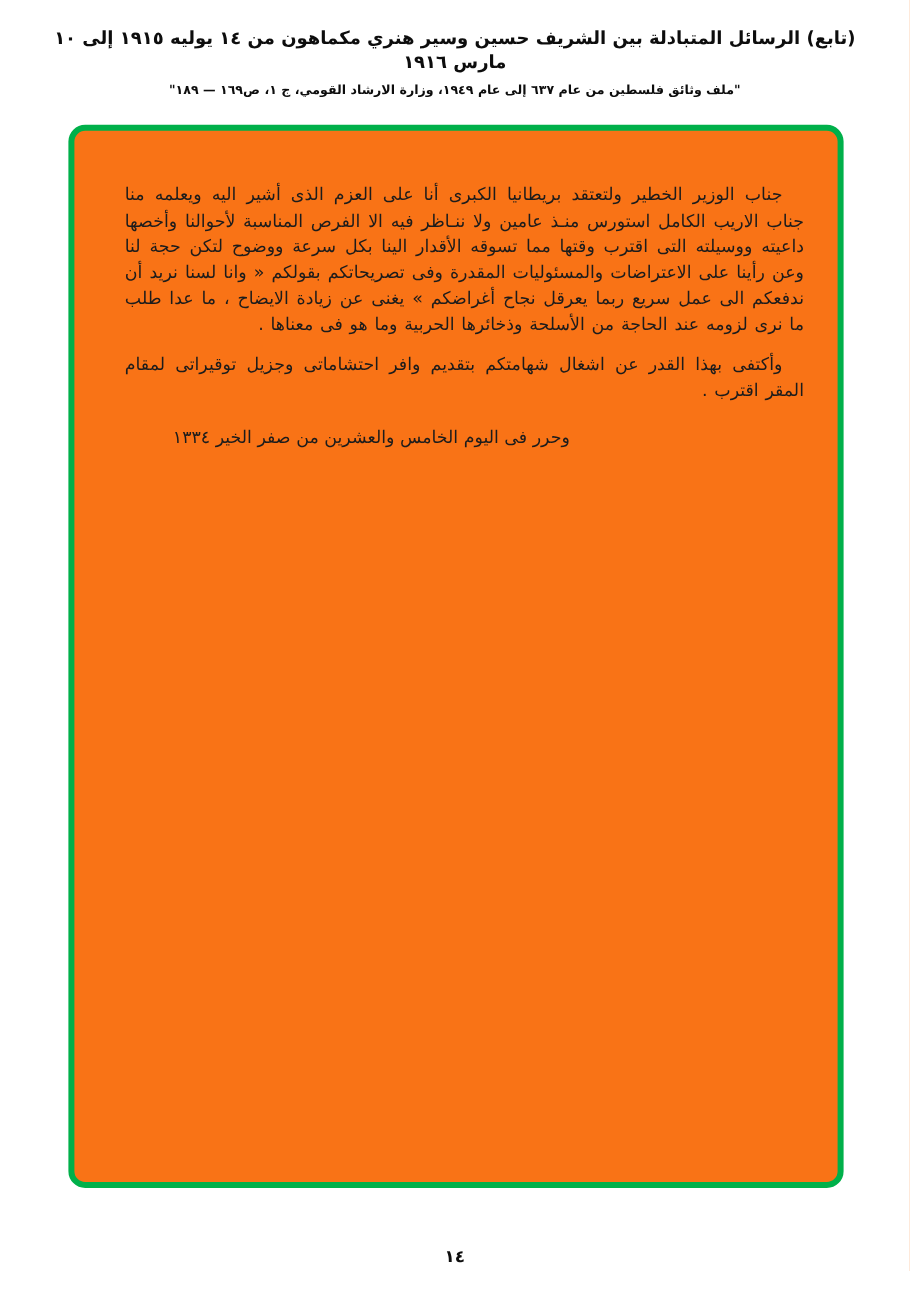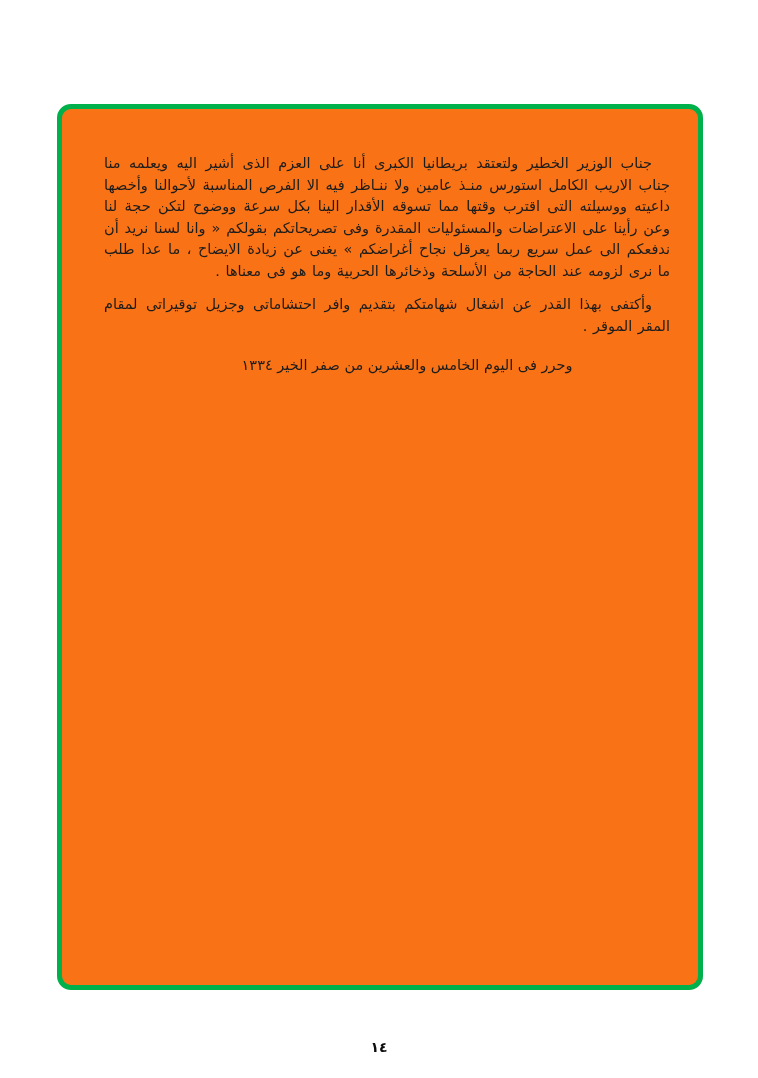--- a/index.html
+++ b/index.html
@@ -55,45 +55,49 @@
     color:var(--ink);
   }
   .para {
     margin:0 0 12px 0;
     text-indent:18px;
     word-spacing:1px;
   }
   .date-line {
     margin:18px 0 0 0;
     text-indent:0;
-    text-align:center;
+    text-align:left;
     padding-left:40px;
   }
   .page-footer {
     position:absolute;
     bottom:22px; left:0; right:0;
     text-align:center;
   }
   .page-number {
     font-size:14px;
     font-weight:bold;
     color:#0d0d0d;
     margin-top:28px;
   }
 </style>
 </head>
 <body>
 
 <div class="page">
 
+  <header class="doc-header">
+    <div class="title">(تابع) الرسائل المتبادلة بين الشريف حسين وسير هنري مكماهون من ١٤ يوليه ١٩١٥ إلى ١٠ مارس ١٩١٦</div>
+    <div class="subtitle">"ملف وثائق فلسطين من عام ٦٣٧ إلى عام ١٩٤٩، وزارة الارشاد القومي، ج ١، ص١٦٩ — ١٨٩"</div>
+  </header>
 
   <div class="letter-box">
     <div class="letter-content">
       <p class="para">جناب الوزير الخطير ولتعتقد بريطانيا الكبرى أنا على العزم الذى أشير اليه ويعلمه منا جناب الاريب الكامل استورس منـذ عامين ولا ننـاظر فيه الا الفرص المناسبة لأحوالنا وأخصها داعيته ووسيلته التى اقترب وقتها مما تسوقه الأقدار الينا بكل سرعة ووضوح لتكن حجة لنا وعن رأينا على الاعتراضات والمسئوليات المقدرة وفى تصريحاتكم بقولكم « وانا لسنا نريد أن ندفعكم الى عمل سريع ربما يعرقل نجاح أغراضكم » يغنى عن زيادة الايضاح ، ما عدا طلب ما نرى لزومه عند الحاجة من الأسلحة وذخائرها الحربية وما هو فى معناها .</p>
-      <p class="para">وأكتفى بهذا القدر عن اشغال شهامتكم بتقديم وافر احتشاماتى وجزيل توقيراتى لمقام المقر الموقر .</p>
+      <p class="para">وأكتفى بهذا القدر عن اشغال شهامتكم بتقديم وافر احتشاماتى وجزيل توقيراتى لمقام المقر اقترب .</p>
       <p class="date-line">وحرر فى اليوم الخامس والعشرين من صفر الخير ١٣٣٤</p>
     </div>
   </div>
 
   <footer class="page-footer">
     <span class="page-number">١٤</span>
   </footer>
 
 </div>
 

